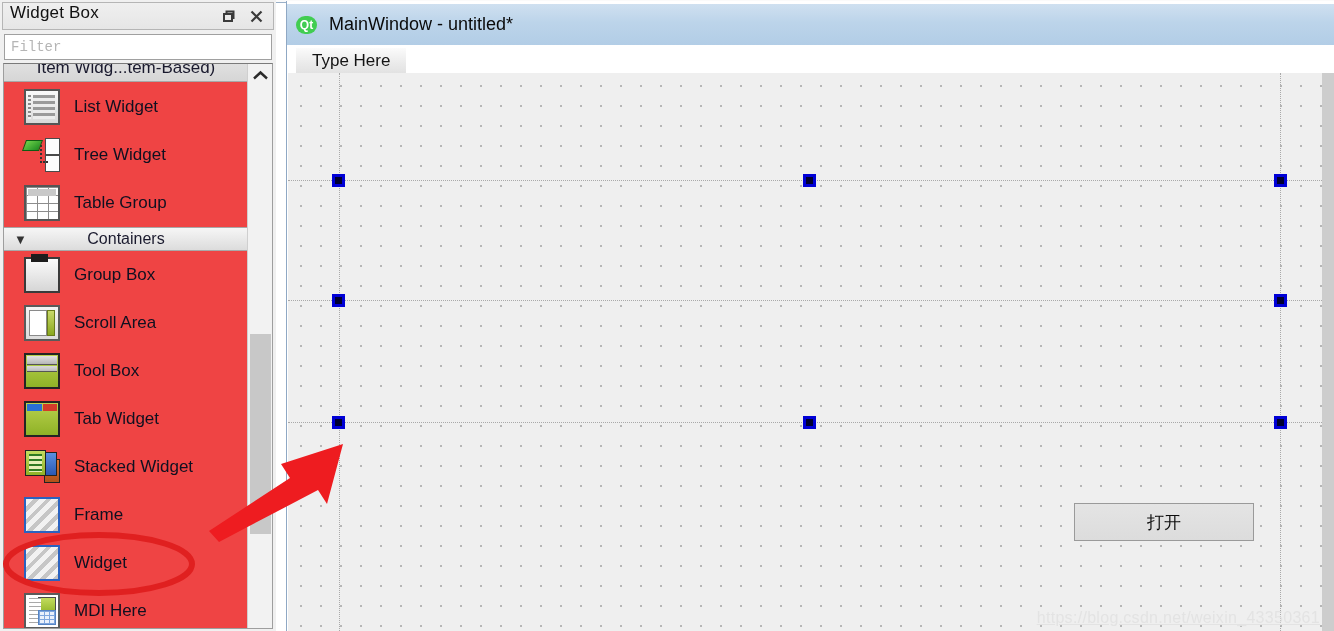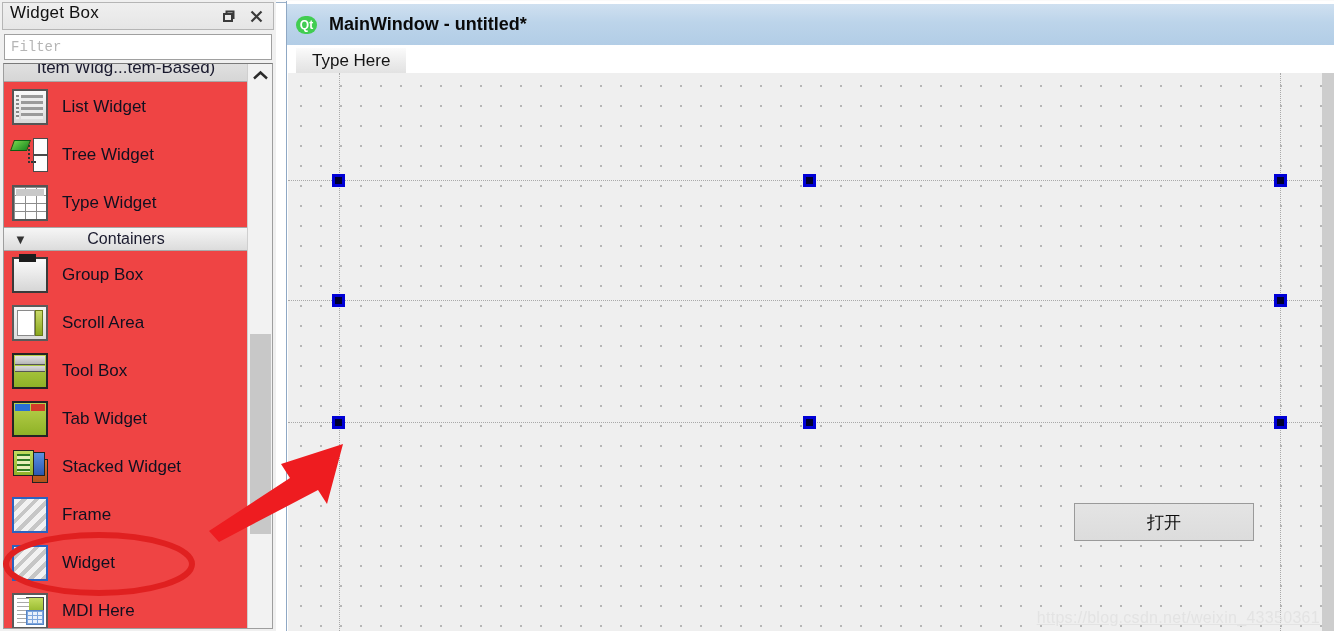--- a/index.html
+++ b/index.html
@@ -116,21 +116,21 @@
     transform: translateX(-50%);
     top: -6px;
     font-size: 17px;
     color: #1a1a2e;
     white-space: nowrap;
   }
   .wrow {
     height: 48px;
     display: flex;
     align-items: center;
-    padding-left: 8px;
+    padding-left: 20px;
     box-sizing: border-box;
   }
   .wrow .wlabel {
     font-size: 17px;
     color: #101020;
     margin-left: 14px;
     white-space: nowrap;
   }
   .wicon {
     width: 36px; height: 36px;
@@ -372,21 +372,20 @@
     color:#fff; font-size:12px; font-weight:bold;
     margin-left: 9px;
     border-radius: 9px;
     font-family:"Liberation Sans", sans-serif;
   }
   #mw-title {
     margin-left: 12px;
     font-size: 18px;
     color: #0a0a0a;
     white-space: nowrap;
-    font-weight: bold;
   }
   #mw-menubar {
     position:absolute;
     left:1px; top: 44px;
     width: 1213px; height: 28px;
     background: #ffffff;
     box-sizing:border-box;
   }
   #type-here {
     position:absolute;
@@ -535,21 +534,21 @@
           <span class="pg pg1"></span>
             <span class="pg pg2"></span>
           <span class="dots"></span>
             <span class="leaf"></span>
         </span>
         <span class="wlabel">Tree Widget</span>
       </div>
 
       <div class="wrow">
         <span class="wicon ic-table"></span>
-        <span class="wlabel">Type Widget</span>
+        <span class="wlabel">Table Group</span>
       </div>
 
       <div class="cat-header">
         <span class="chev">▼</span>
         <span>Containers</span>
       </div>
 
       <div class="wrow">
         <span class="wicon ic-groupbox"></span>
         <span class="wlabel">Group Box</span>

